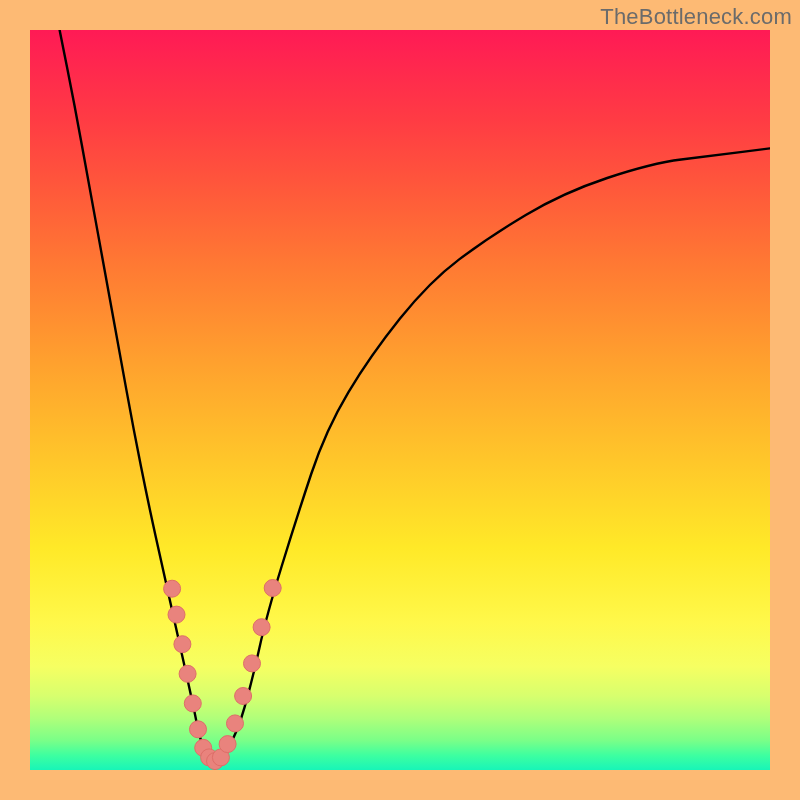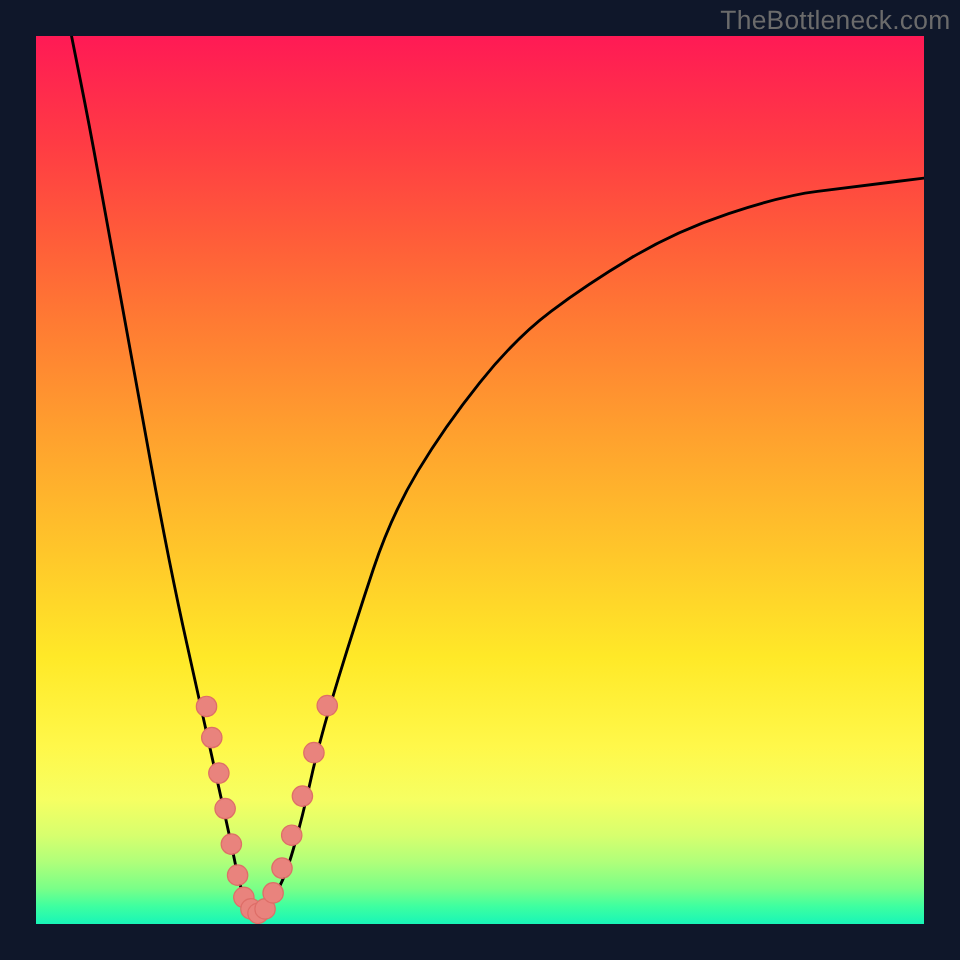--- a/index.html
+++ b/index.html
@@ -7,21 +7,21 @@
     padding: 0;
     width: 800px;
     height: 800px;
     background: #000;
     overflow: hidden;
   }
   .frame {
     position: relative;
     width: 800px;
     height: 800px;
-    background: #0f172a;
+    background: #fdba74;
   }
   .plot-area {
     position: absolute;
     left: 30px;
     top: 30px;
     width: 740px;
     height: 740px;
     background: linear-gradient(
       to bottom,
       #ff1a55 0%,

